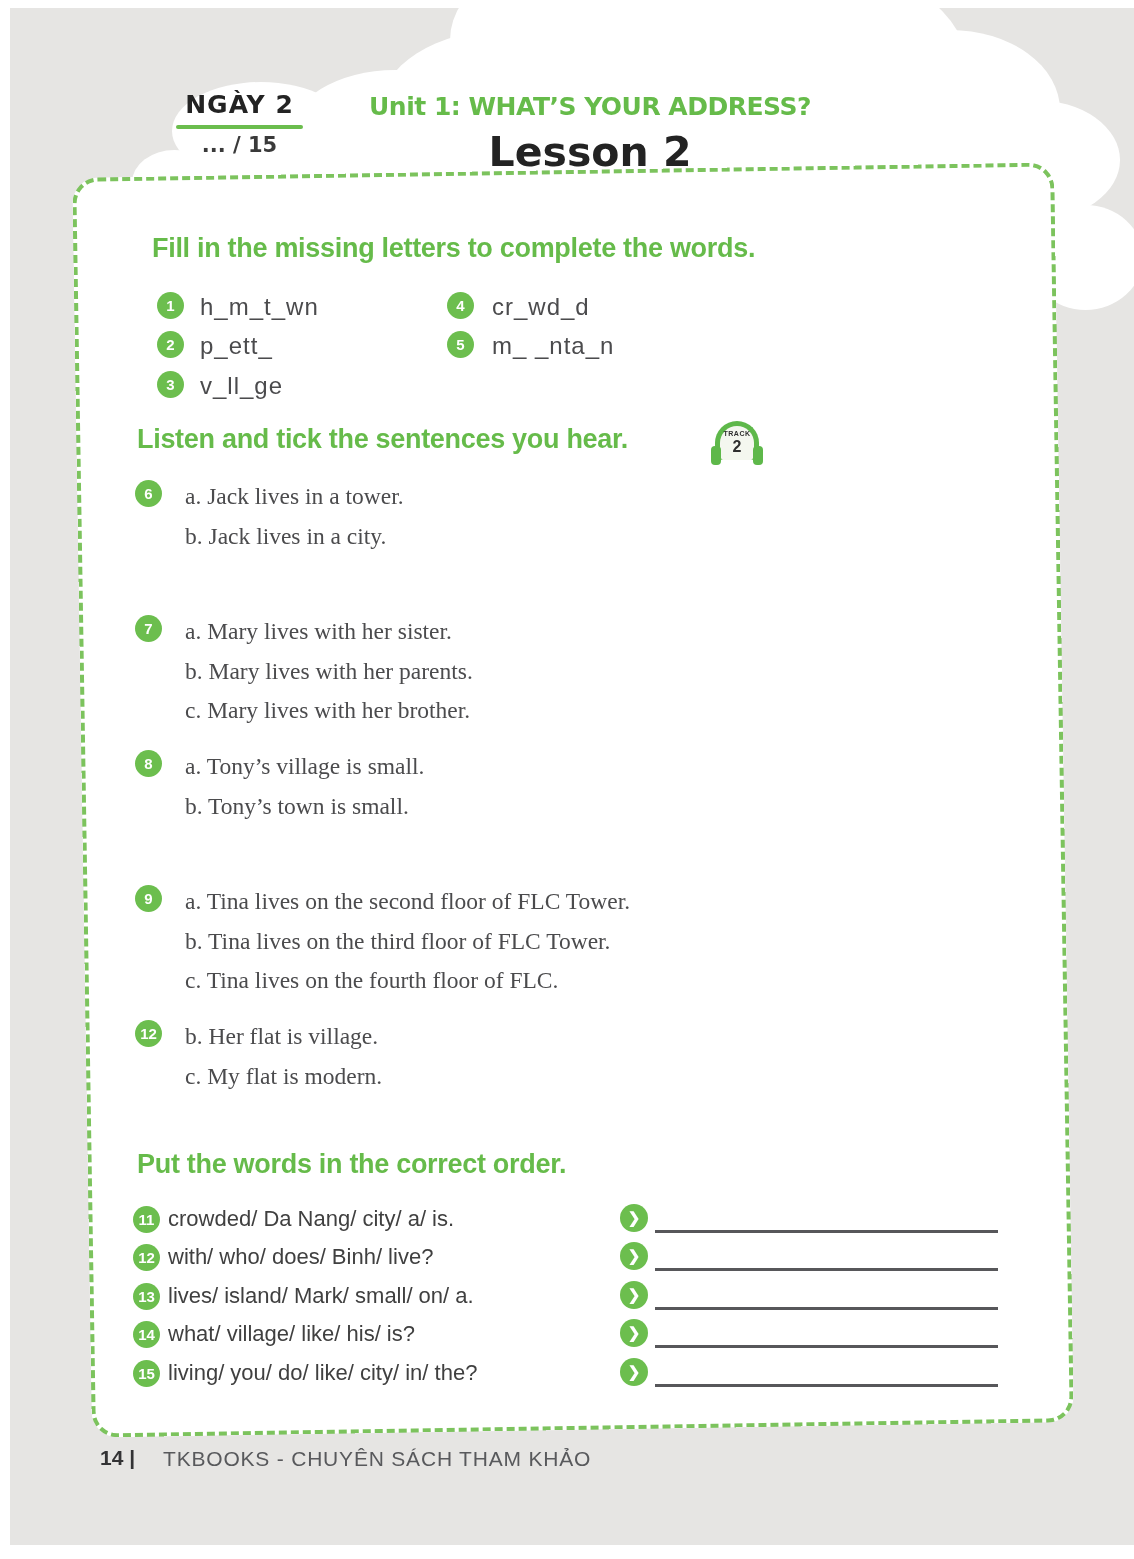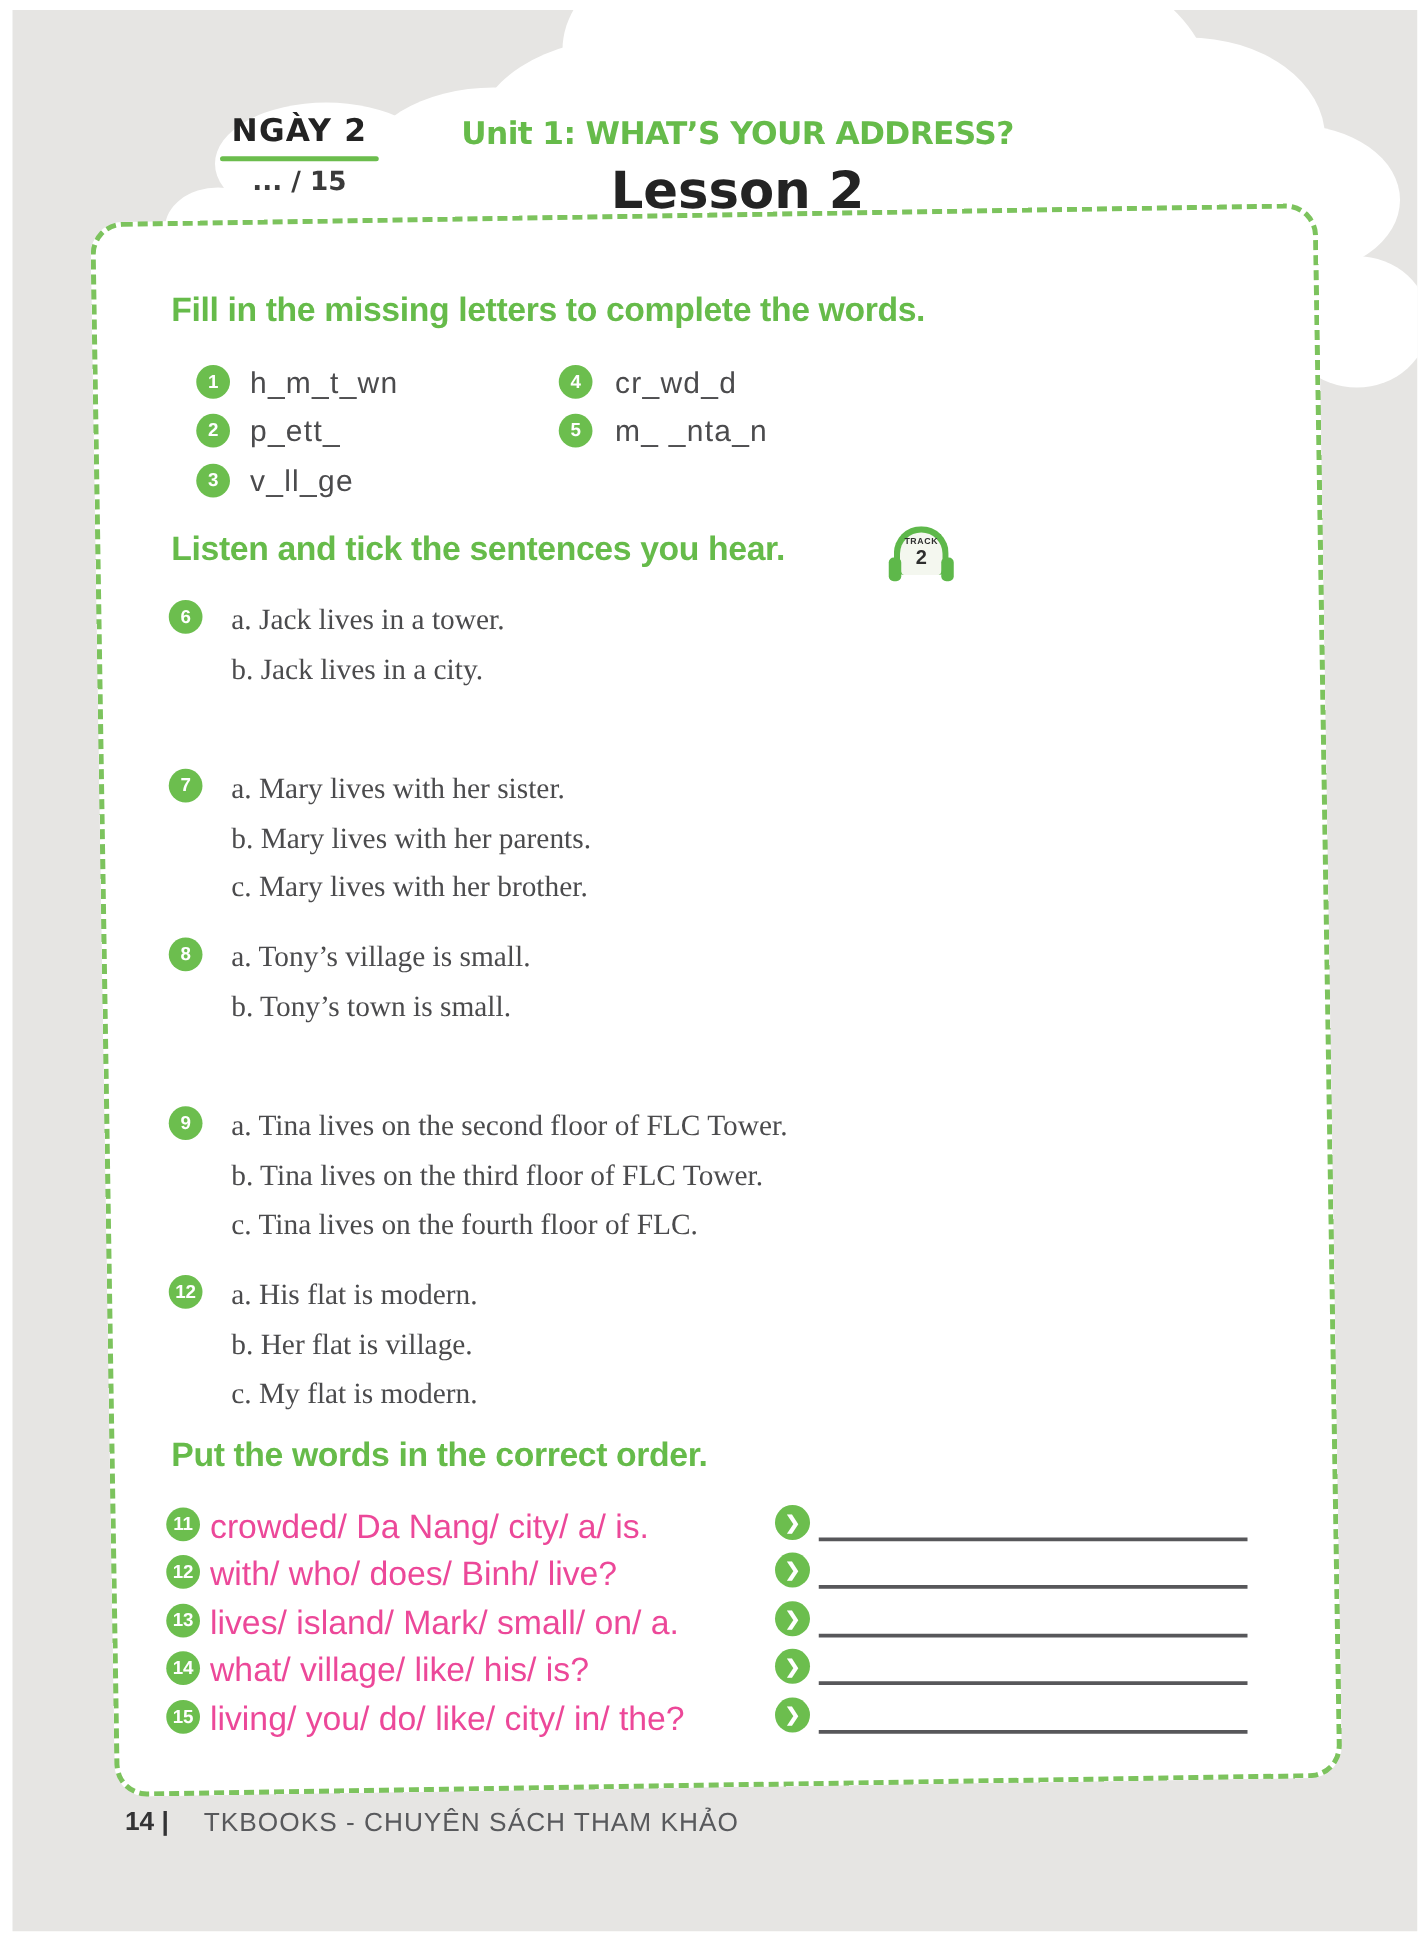--- a/index.html
+++ b/index.html
@@ -53,21 +53,21 @@
     display:flex;align-items:center;justify-content:center;
   }
   .word{
     position:absolute;font-size:24px;color:#4b4b4d;letter-spacing:1px;white-space:nowrap;
   }
   .opt-block{position:absolute;width:760px;}
   .opt{
     font-size:23.5px;color:#4b4b4d;line-height:39.5px;white-space:nowrap;font-family:Liberation Serif, serif;
   }
   .scramble{
-    position:absolute;font-size:27px;color:#ec4899;white-space:nowrap;
+    position:absolute;font-size:22px;color:#404040;white-space:nowrap;
   }
   .arrow-badge{
     position:absolute;width:28px;height:28px;border-radius:50%;
     background:#6cbe4e;color:#ffffff;display:flex;align-items:center;justify-content:center;
     font-size:15px;font-weight:bold;
   }
   .answer-line{
     position:absolute;width:343px;height:26px;
     border-bottom:3px solid #57575a;
   }
@@ -124,21 +124,21 @@
 <div class="day-block">
   <div class="day-title">NGÀY 2</div>
   <div class="day-underline"></div>
   <div class="day-score">... / 15</div>
 </div>
 <div class="unit-title">Unit 1: WHAT’S YOUR ADDRESS?</div>
 <div class="lesson-title">Lesson 2</div>
 
 <div class="sheet"></div>
 
-<div class="sec-title" style="left:137px;top:233px;">Fill in the missing letters to complete the words.</div>
+<div class="sec-title" style="left:152px;top:233px;">Fill in the missing letters to complete the words.</div>
 
 <div class="num-badge" style="left:157px;top:292px;">1</div>
 <div class="word" style="left:200px;top:293px;">h_m_t_wn</div>
 
 <div class="num-badge" style="left:157px;top:331px;">2</div>
 <div class="word" style="left:200px;top:332px;">p_ett_</div>
 
 <div class="num-badge" style="left:157px;top:371px;">3</div>
 <div class="word" style="left:200px;top:372px;">v_ll_ge</div>
 
@@ -178,21 +178,20 @@
 
 <div class="num-badge" style="left:135px;top:885px;">9</div>
 <div class="opt-block" style="left:185px;top:882px;">
   <div class="opt">a. Tina lives on the second floor of FLC Tower.</div>
   <div class="opt">b. Tina lives on the third floor of FLC Tower.</div>
   <div class="opt">c. Tina lives on the fourth floor of FLC.</div>
 </div>
 
 <div class="num-badge" style="left:135px;top:1020px;">12</div>
 <div class="opt-block" style="left:185px;top:1017px;">
-  <div class="opt">a. His flat is modern.</div>
   <div class="opt">b. Her flat is village.</div>
   <div class="opt">c. My flat is modern.</div>
 </div>
 
 <div class="sec-title" style="left:137px;top:1149px;">Put the words in the correct order.</div>
 
 <div class="num-badge" style="left:133px;top:1206px;">11</div>
 <div class="scramble" style="left:168px;top:1206px;">crowded/ Da Nang/ city/ a/ is.</div>
 <div class="arrow-badge" style="left:620px;top:1204px;">❯</div>
 <div class="answer-line" style="left:655px;top:1204px;"></div>

